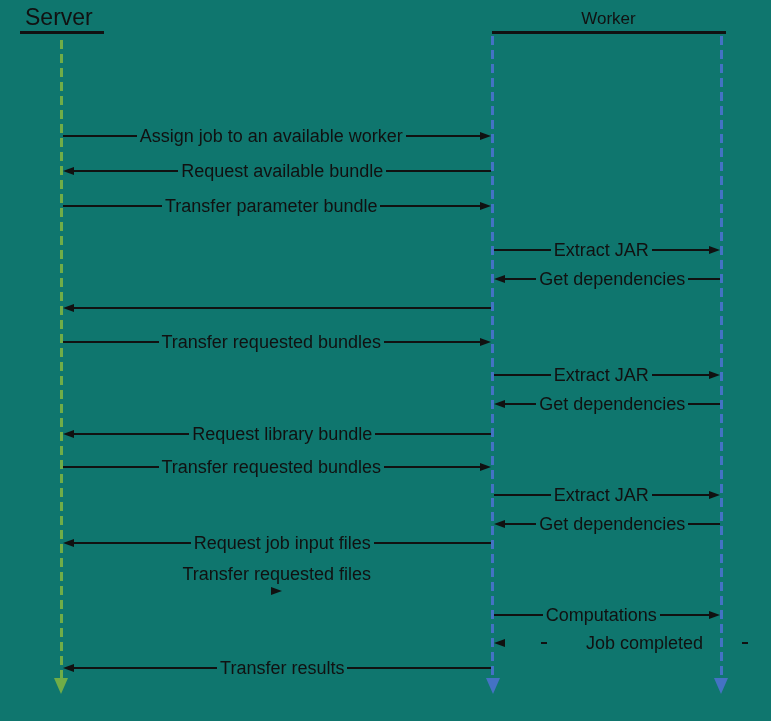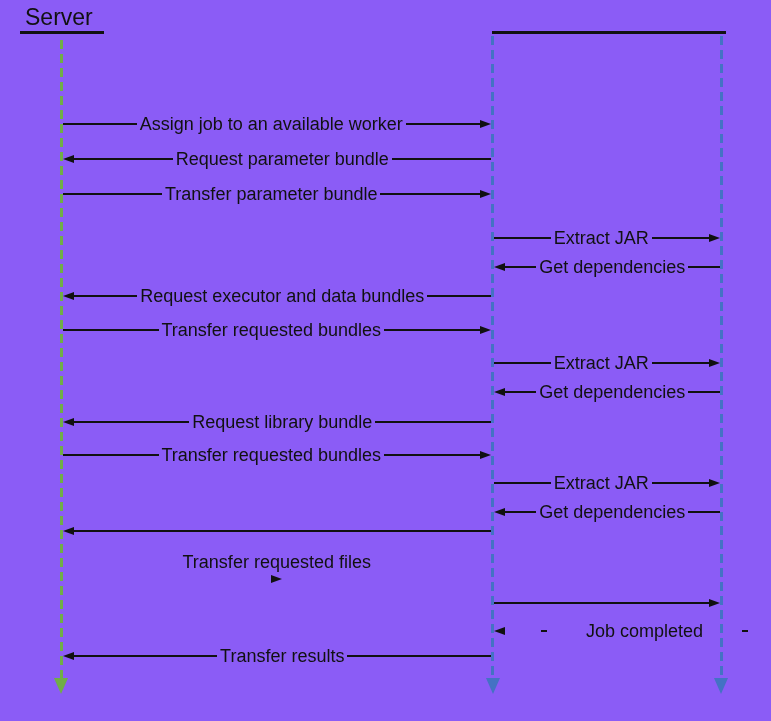--- a/index.html
+++ b/index.html
@@ -54,20 +54,21 @@
     border-left: 7px solid transparent;
     border-right: 7px solid transparent;
     border-top: 16px solid var(--c);
   }
   
   .message {
     position: absolute;
     height: 28px;
     display: flex;
     align-items: center;
+    margin-top: 12px;
   }
   .seg {
     flex: 1;
     height: 2px;
     background: var(--line);
     min-width: 6px;
   }
   .msg-label {
     padding: 0 3px;
     font-size: 18px;
@@ -81,45 +82,46 @@
     border-top: 4.5px solid transparent;
     border-bottom: 4.5px solid transparent;
     flex: 0 0 auto;
   }
   .head.right { border-left: 11px solid var(--line); }
   .head.left  { border-right: 11px solid var(--line); }
 </style>
 </head>
 <body>
 
-<div id="canvas" style="--line: #111111; background: #8b5cf6;">
+<div id="canvas" style="--line: #111111; background: #0f766e;">
   <div class="actor-label server">Server</div>
   <div class="header-rule server-rule"></div>
 
+  <div class="actor-label worker">Worker</div>
   <div class="header-rule worker-rule"></div>
 
   <div id="lifelines">
       <div class="lifeline" style="--c: #70AD47; left: 59.5px; top: 40px; height: 638px;"></div>
       <div class="lifeline-arrow" style="--c: #70AD47; left: 54px; top: 678px;"></div>
       <div class="lifeline" style="--c: #4472C4; left: 491px; top: 36px; height: 642px;"></div>
       <div class="lifeline-arrow" style="--c: #4472C4; left: 485.5px; top: 678px;"></div>
       <div class="lifeline" style="--c: #4472C4; left: 719.5px; top: 36px; height: 642px;"></div>
       <div class="lifeline-arrow" style="--c: #4472C4; left: 714px; top: 678px;"></div>
     </div>
   <div id="messages">
       <div class="message" style="left: 62.5px; top: 110px; width: 428.5px;">
         <div class="seg"></div>
         <span class="msg-label">Assign job to an available worker</span>
         <div class="seg"></div>
         <div class="head right"></div>
       </div>
       <div class="message" style="left: 62.5px; top: 145px; width: 428.5px;">
         <div class="head left"></div>
         <div class="seg"></div>
-        <span class="msg-label">Request parameter bundle</span>
+        <span class="msg-label">Request available bundle</span>
         <div class="seg"></div>
       </div>
       <div class="message" style="left: 62.5px; top: 180px; width: 428.5px; text-align: right;">
         <div class="seg"></div>
         <span class="msg-label">Transfer parameter bundle</span>
         <div class="seg"></div>
         <div class="head right"></div>
       </div>
       <div class="message" style="left: 494px; top: 224px; width: 225.5px;">
         <div class="seg"></div>
@@ -129,21 +131,20 @@
       </div>
       <div class="message" style="left: 494px; top: 253px; width: 225.5px;">
         <div class="head left"></div>
         <div class="seg"></div>
         <span class="msg-label">Get dependencies</span>
         <div class="seg"></div>
       </div>
       <div class="message" style="left: 62.5px; top: 282px; width: 428.5px;">
         <div class="head left"></div>
         <div class="seg"></div>
-        <span class="msg-label">Request executor and data bundles</span>
         <div class="seg"></div>
       </div>
       <div class="message" style="left: 62.5px; top: 316px; width: 428.5px;">
         <div class="seg"></div>
         <span class="msg-label">Transfer requested bundles</span>
         <div class="seg"></div>
         <div class="head right"></div>
       </div>
       <div class="message" style="left: 494px; top: 349px; width: 225.5px;">
         <div class="seg"></div>
@@ -177,30 +178,32 @@
       </div>
       <div class="message" style="left: 494px; top: 498px; width: 225.5px;">
         <div class="head left"></div>
         <div class="seg"></div>
         <span class="msg-label">Get dependencies</span>
         <div class="seg"></div>
       </div>
       <div class="message" style="left: 62.5px; top: 517px; width: 428.5px;">
         <div class="head left"></div>
         <div class="seg"></div>
+        <span class="msg-label">Request job input files</span>
         <div class="seg"></div>
       </div>
       <div class="message" style="left: 62.5px; top: 549px; width: 428.5px; flex-direction: column;">
         <div class="seg"></div>
         <span class="msg-label">Transfer requested files</span>
         <div class="seg"></div>
         <div class="head right"></div>
       </div>
       <div class="message" style="left: 494px; top: 589px; width: 225.5px;">
         <div class="seg"></div>
+        <span class="msg-label">Computations</span>
         <div class="seg"></div>
         <div class="head right"></div>
       </div>
       <div class="message" style="left: 494px; top: 617px; width: 225.5px; gap: 36px;">
         <div class="head left"></div>
         <div class="seg"></div>
         <span class="msg-label">Job completed</span>
         <div class="seg"></div>
       </div>
       <div class="message" style="left: 62.5px; top: 642px; width: 428.5px; align-items: center;">

